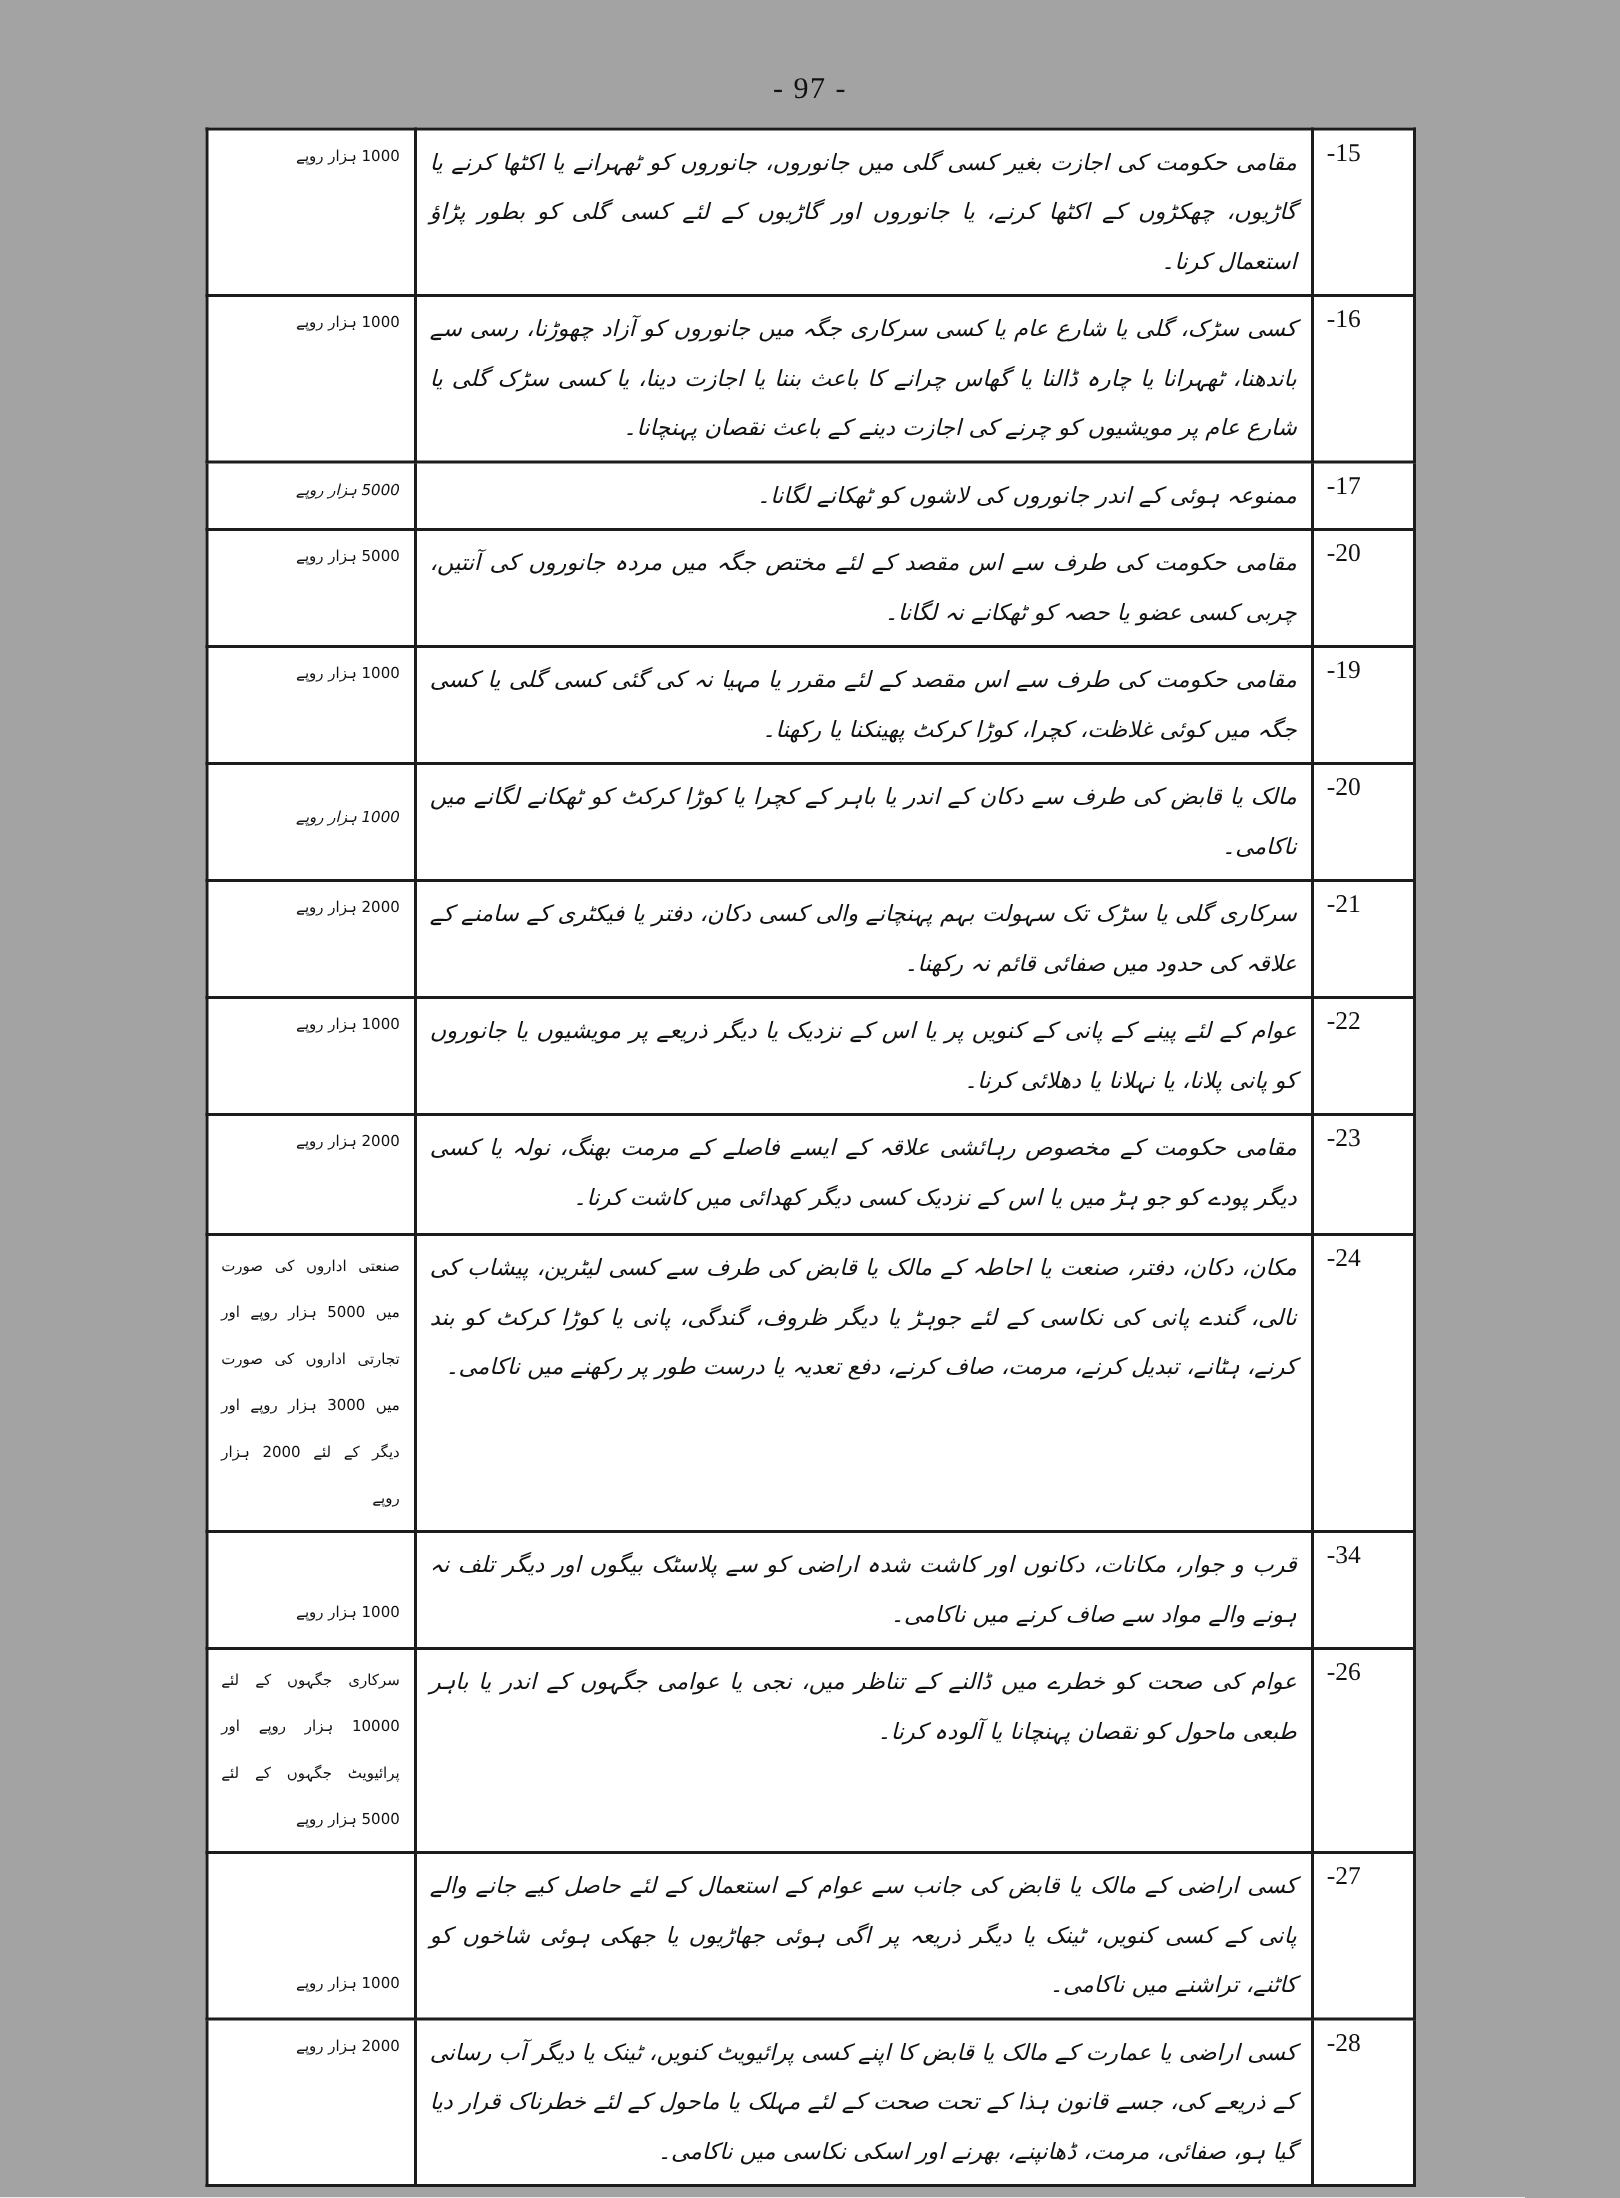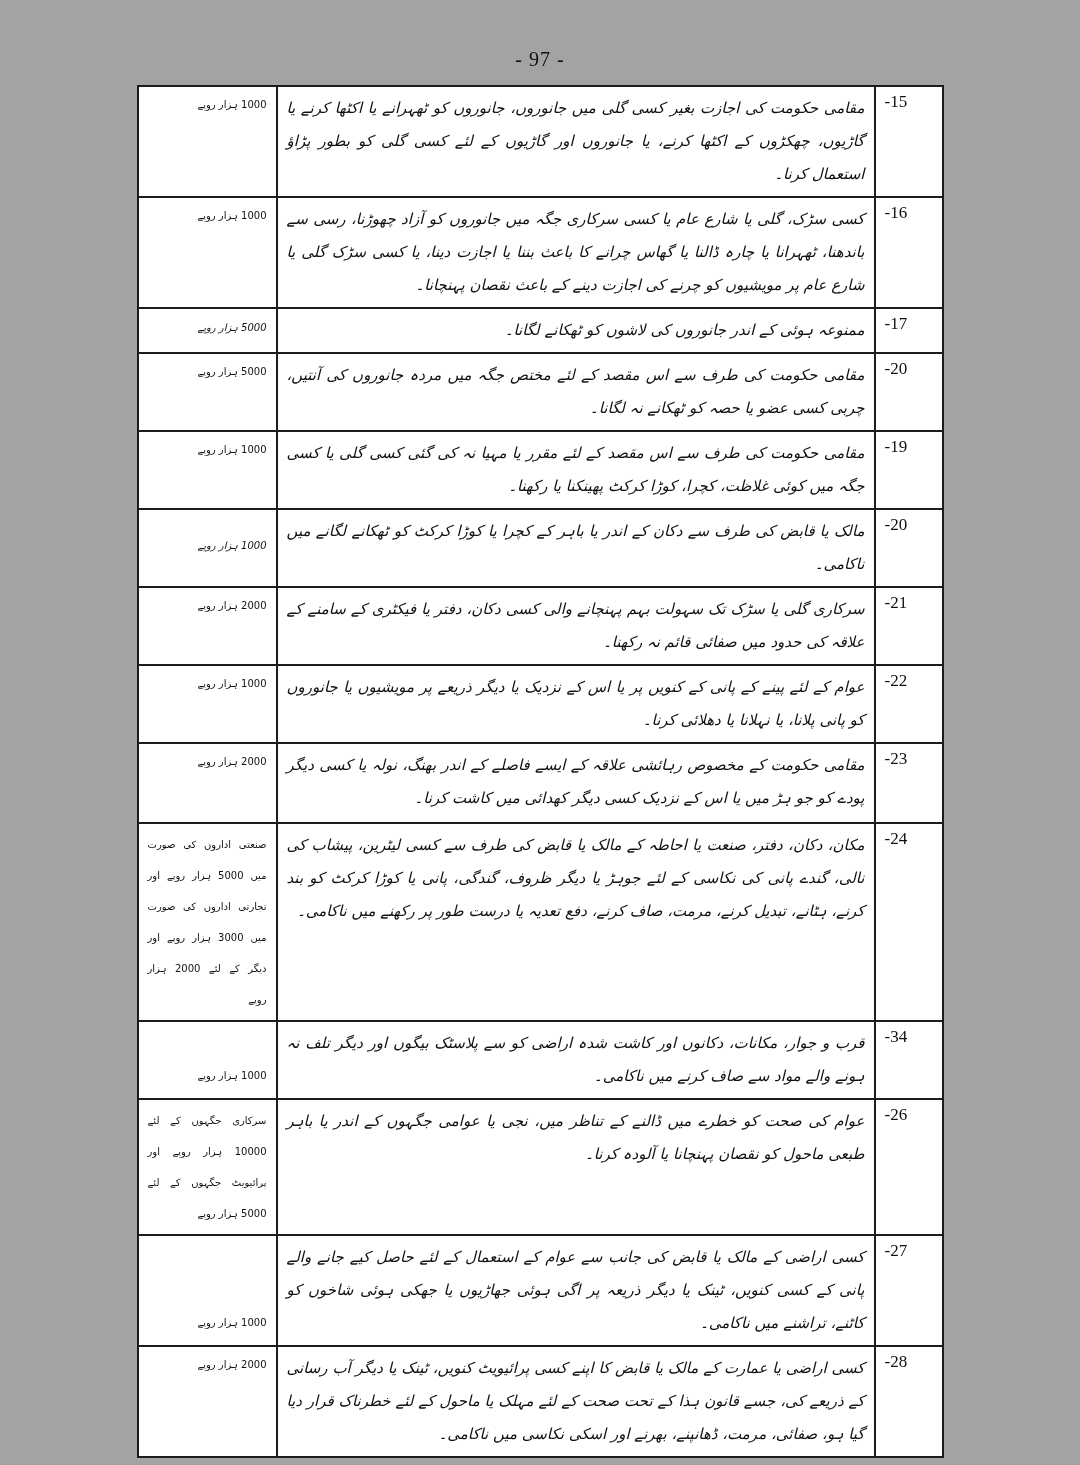--- a/index.html
+++ b/index.html
@@ -101,21 +101,21 @@
           <td class="text">سرکاری گلی یا سڑک تک سہولت بہم پہنچانے والی کسی دکان، دفتر یا فیکٹری کے سامنے کے علاقہ کی حدود میں صفائی قائم نہ رکھنا۔</td>
           <td class="fine">2000 ہزار روپے</td>
         </tr>
         <tr class="row r22">
           <td class="serial">-22</td>
           <td class="text">عوام کے لئے پینے کے پانی کے کنویں پر یا اس کے نزدیک یا دیگر ذریعے پر مویشیوں یا جانوروں کو پانی پلانا، یا نہلانا یا دھلائی کرنا۔</td>
           <td class="fine">1000 ہزار روپے</td>
         </tr>
         <tr class="row r23">
           <td class="serial">-23</td>
-          <td class="text">مقامی حکومت کے مخصوص رہائشی علاقہ کے ایسے فاصلے کے اندر بھنگ، نولہ یا کسی دیگر پودے کو جو ہڑ میں یا اس کے نزدیک کسی دیگر کھدائی میں کاشت کرنا۔</td>
+          <td class="text">مقامی حکومت کے مخصوص رہائشی علاقہ کے ایسے فاصلے کے مرمت بھنگ، نولہ یا کسی دیگر پودے کو جو ہڑ میں یا اس کے نزدیک کسی دیگر کھدائی میں کاشت کرنا۔</td>
           <td class="fine">2000 ہزار روپے</td>
         </tr>
         <tr class="row r24">
           <td class="serial">-24</td>
           <td class="text">مکان، دکان، دفتر، صنعت یا احاطہ کے مالک یا قابض کی طرف سے کسی لیٹرین، پیشاب کی نالی، گندے پانی کی نکاسی کے لئے جوہڑ یا دیگر ظروف، گندگی، پانی یا کوڑا کرکٹ کو بند کرنے، ہٹانے، تبدیل کرنے، مرمت، صاف کرنے، دفع تعدیہ یا درست طور پر رکھنے میں ناکامی۔</td>
           <td class="fine">صنعتی اداروں کی صورت میں 5000 ہزار روپے اور تجارتی اداروں کی صورت میں 3000 ہزار روپے اور دیگر کے لئے 2000 ہزار روپے</td>
         </tr>
         <tr class="row r25">
           <td class="serial">-34</td>
           <td class="text">قرب و جوار، مکانات، دکانوں اور کاشت شدہ اراضی کو سے پلاسٹک بیگوں اور دیگر تلف نہ ہونے والے مواد سے صاف کرنے میں ناکامی۔</td>

